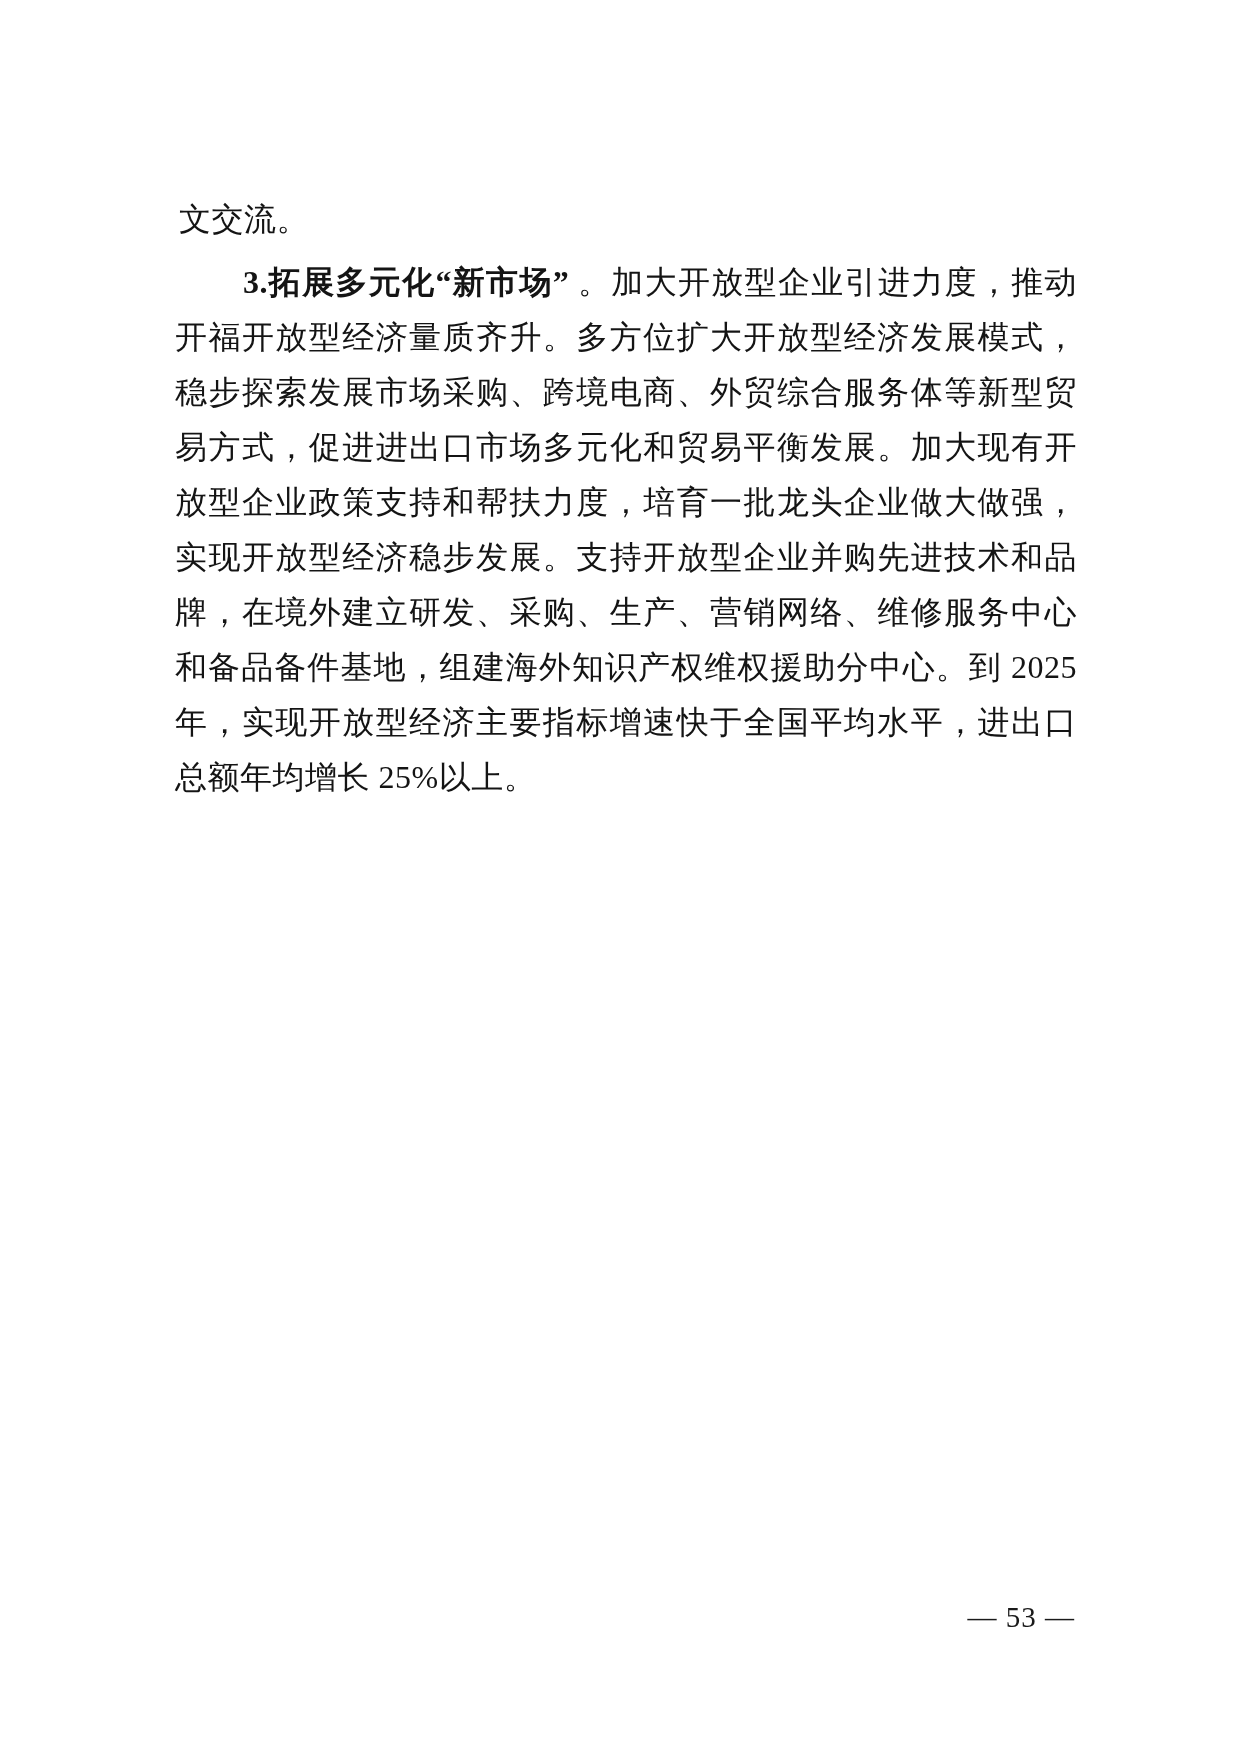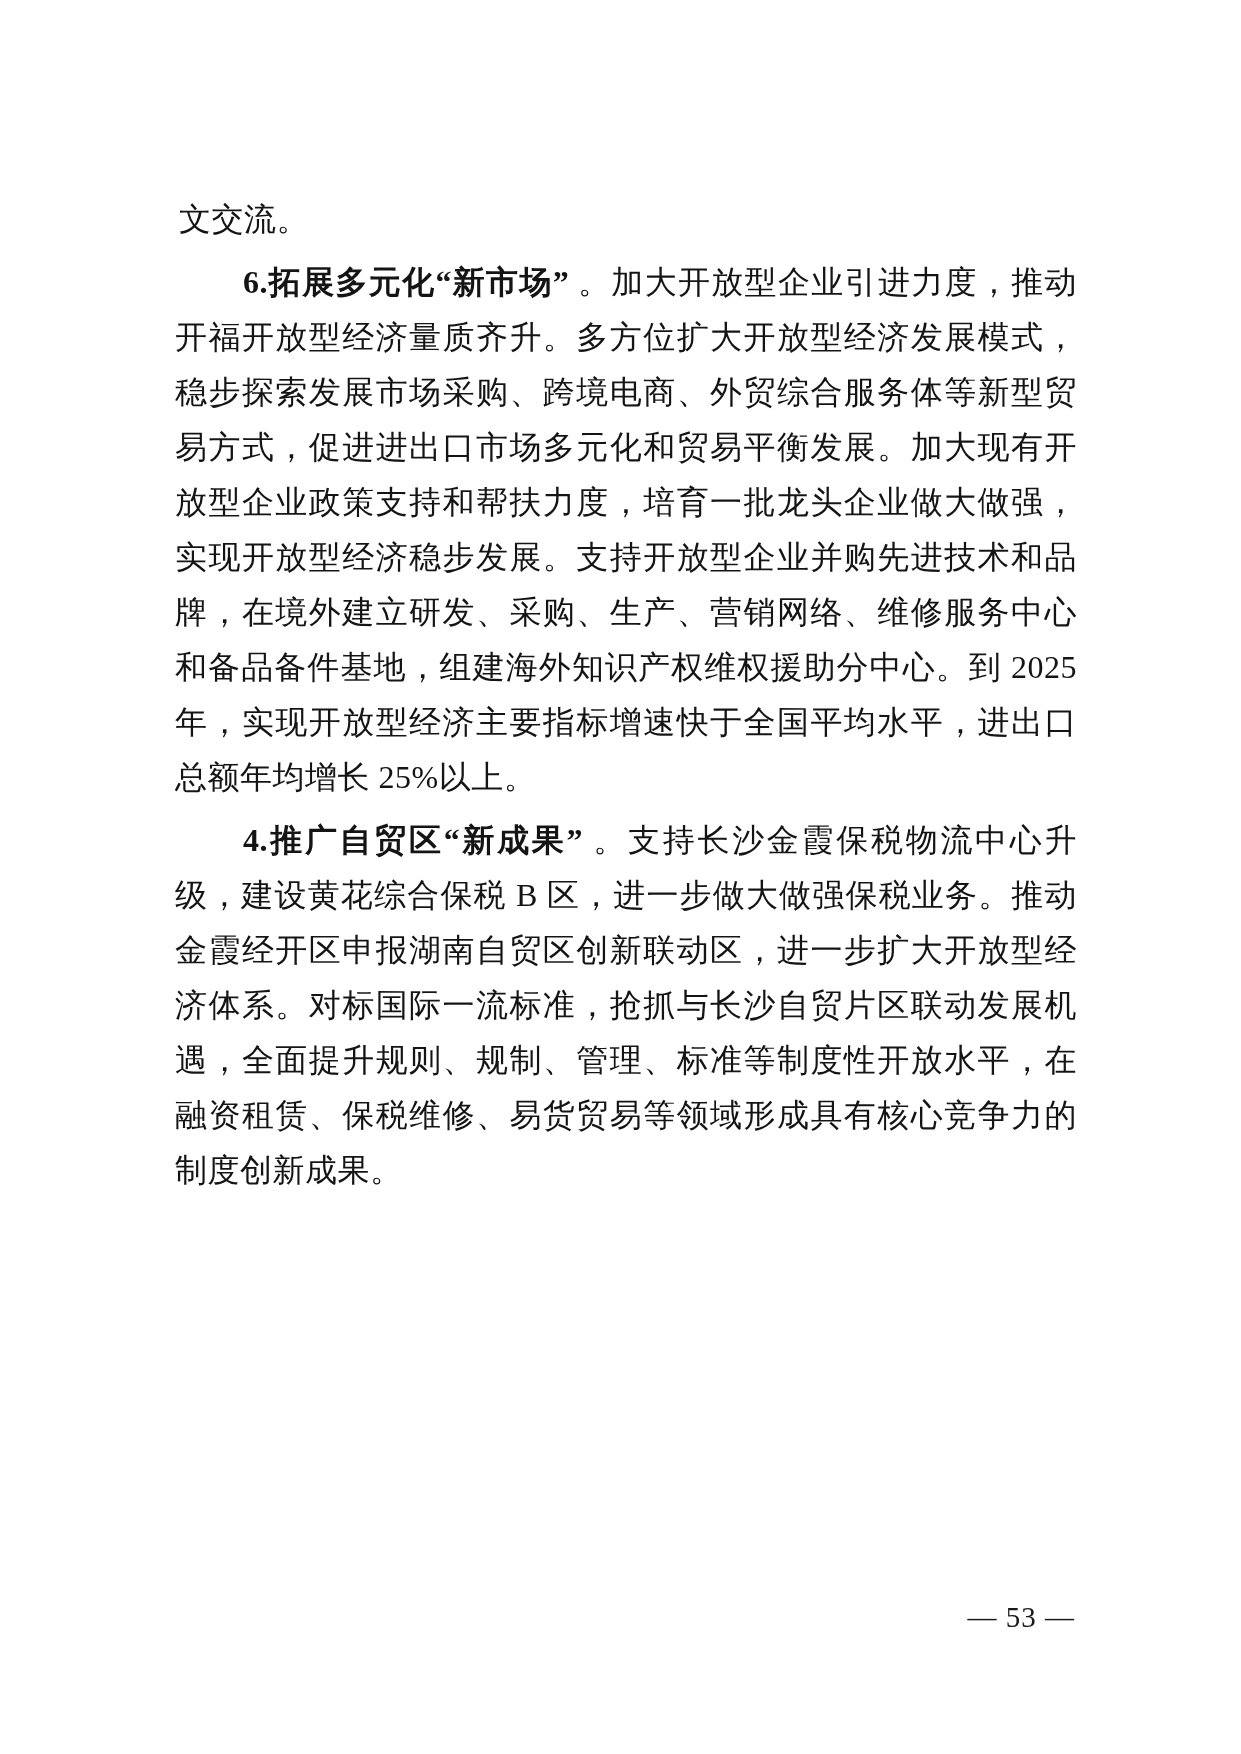--- a/index.html
+++ b/index.html
@@ -55,24 +55,21 @@
 
 <div class="doc-page">
 
   <div class="content">
 
     <p class="para">
       <span>文交流。</span>
     </p>
 
     <p class="para indent">
-      <span class="lead">6.拓展多元化“新市场”</span><span>。加大开放型企业引进力度，推动开福开放型经济量质齐升。多方位扩大开放型经济发展模式，稳步探索发展市场采购、跨境电商、外贸综合服务体等新型贸易方式，促进进出口市场多元化和贸易平衡发展。加大现有开放型企业政策支持和帮扶力度，培育一批龙头企业做大做强，实现开放型经济稳步发展。支持开放型企业并购先进技术和品牌，在境外建立研发、采购、生产、营销网络、维修服务中心和备品备件基地，组建海外知识产权维权援助分中心。到 2025 年，实现开放型经济主要指标增速快于全国平均水平，进出口总额年均增长 25%以上。</span>
+      <span class="lead">3.拓展多元化“新市场”</span><span>。加大开放型企业引进力度，推动开福开放型经济量质齐升。多方位扩大开放型经济发展模式，稳步探索发展市场采购、跨境电商、外贸综合服务体等新型贸易方式，促进进出口市场多元化和贸易平衡发展。加大现有开放型企业政策支持和帮扶力度，培育一批龙头企业做大做强，实现开放型经济稳步发展。支持开放型企业并购先进技术和品牌，在境外建立研发、采购、生产、营销网络、维修服务中心和备品备件基地，组建海外知识产权维权援助分中心。到 2025 年，实现开放型经济主要指标增速快于全国平均水平，进出口总额年均增长 25%以上。</span>
     </p>
 
-    <p class="para indent">
-      <span class="lead">4.推广自贸区“新成果”</span><span>。支持长沙金霞保税物流中心升级，建设黄花综合保税 B 区，进一步做大做强保税业务。推动金霞经开区申报湖南自贸区创新联动区，进一步扩大开放型经济体系。对标国际一流标准，抢抓与长沙自贸片区联动发展机遇，全面提升规则、规制、管理、标准等制度性开放水平，在融资租赁、保税维修、易货贸易等领域形成具有核心竞争力的制度创新成果。</span>
-    </p>
 
   </div>
 
   <div class="footer-pagenum">— 53 —</div>
 
 </div>
 
 </body></html>

